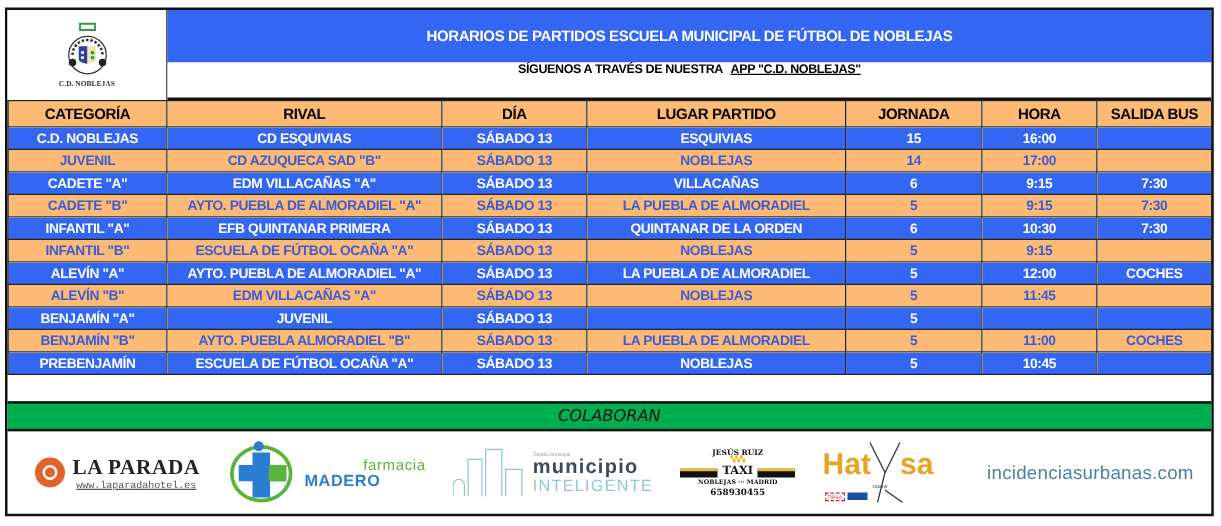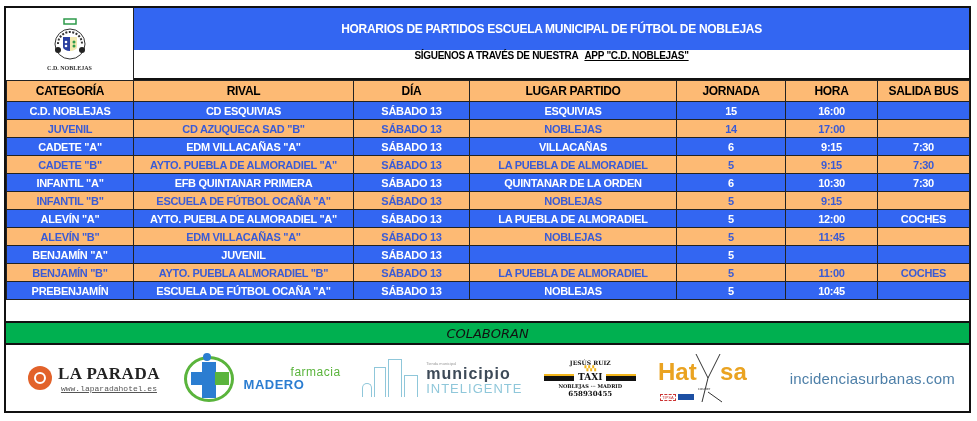--- a/index.html
+++ b/index.html
@@ -89,21 +89,21 @@
   .muni-mark span { position: absolute; bottom: 0; border: 1.5px solid #8fc7da; border-bottom: none; }
   .muni-text { display: flex; flex-direction: column; line-height: 1; }
   .muni-small { font-size: 4px; color: #999; }
   .muni-t1 { font-size: 16px; font-weight: bold; color: #3d4a58; letter-spacing: 1px; }
   .muni-t2 { font-size: 13px; color: #8fc7da; letter-spacing: 1px; }
 
   
   .taxi { display: flex; flex-direction: column; align-items: center; line-height: 1; }
   .taxi-top { font-family: "DejaVu Serif", serif; font-size: 6px; font-weight: bold; color: #111; }
   .taxi-checks { font-size: 5px; color: #f2b51b; }
-  .taxi-mid { display: flex; align-items: center; gap: 4px; margin: 2px 0; }
+  .taxi-mid { display: flex; align-items: flex-end; gap: 4px; margin: 2px 0; }
   .taxi-bar { width: 30px; height: 7px; background: #111; border-top: 2px solid #f2b51b; }
   .taxi-word { font-family: "DejaVu Serif", serif; font-weight: bold; font-size: 9px; color: #111; }
   .taxi-sub { font-family: "DejaVu Serif", serif; font-size: 5px; font-weight: bold; color: #111; }
   .taxi-phone { font-family: "DejaVu Serif", serif; font-size: 7px; font-weight: bold; color: #111; margin-top: 1px; }
 
   
   .hatysa { position: relative; width: 110px; height: 52px; }
   .hat-t { position: absolute; left: 0; top: 6px; font-size: 24px; font-weight: bold; color: #eaa321; }
   .sa-t { position: absolute; left: 62px; top: 6px; font-size: 24px; font-weight: bold; color: #eaa321; }
   .hat-courier { position: absolute; left: 40px; top: 34px; font-size: 4px; color: #333; }

